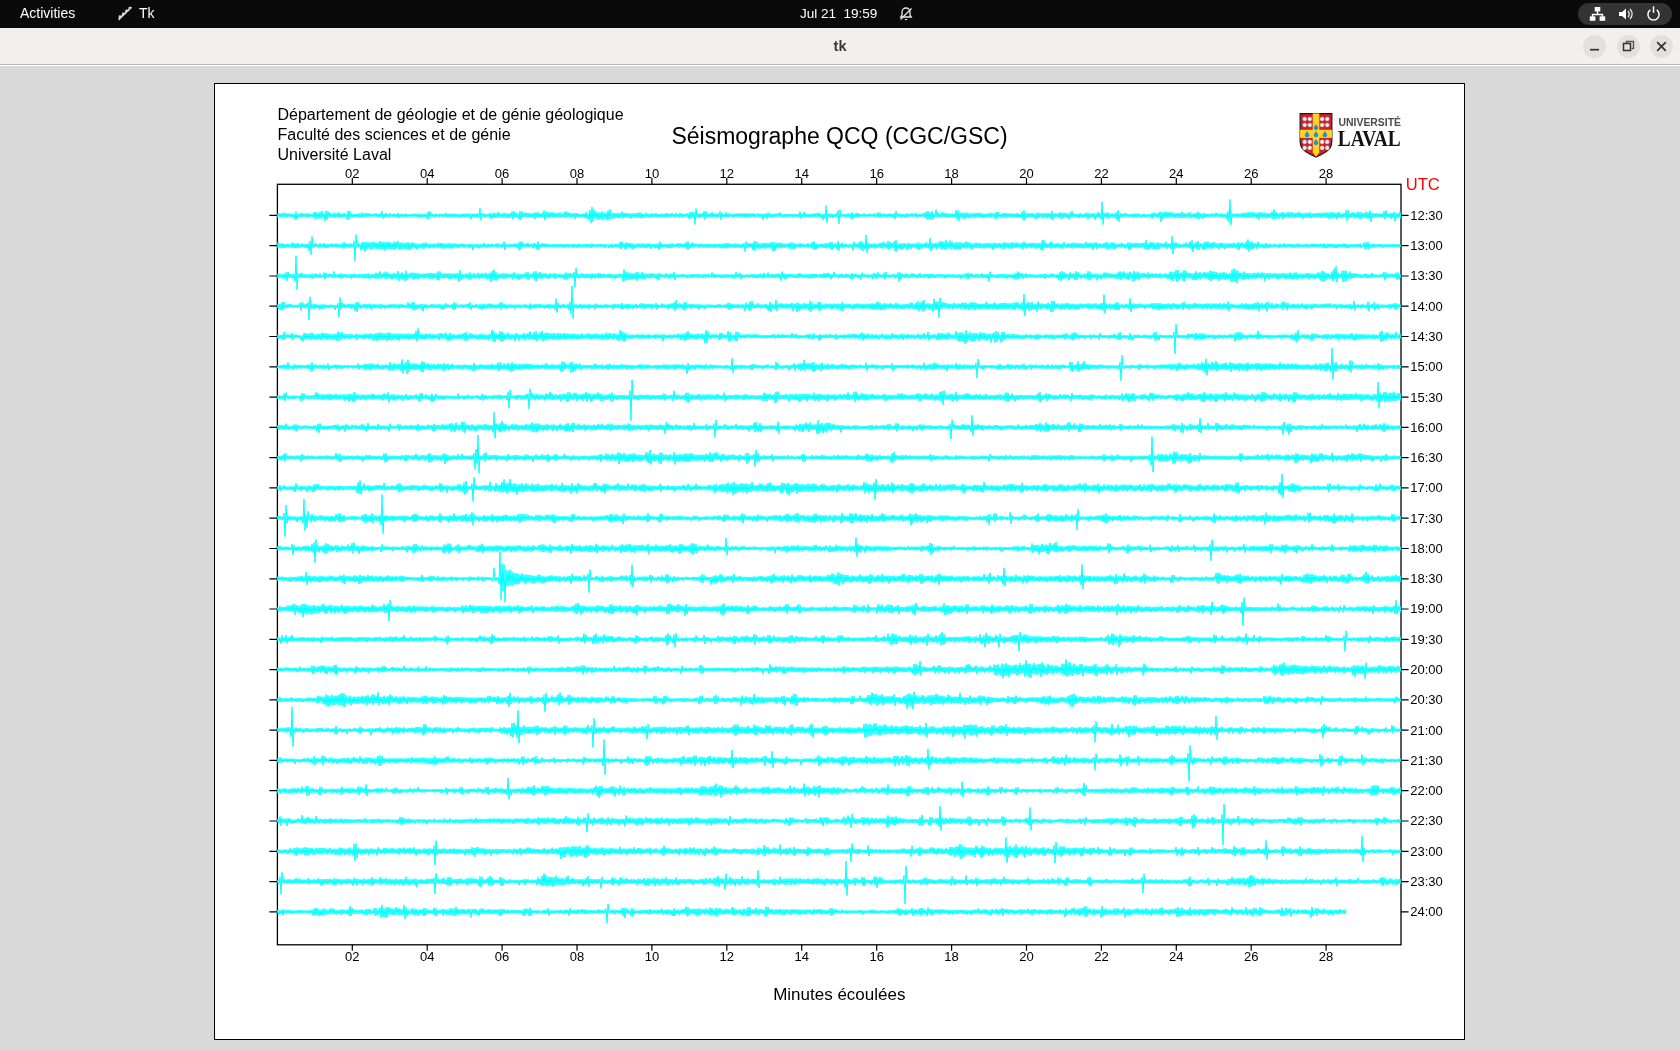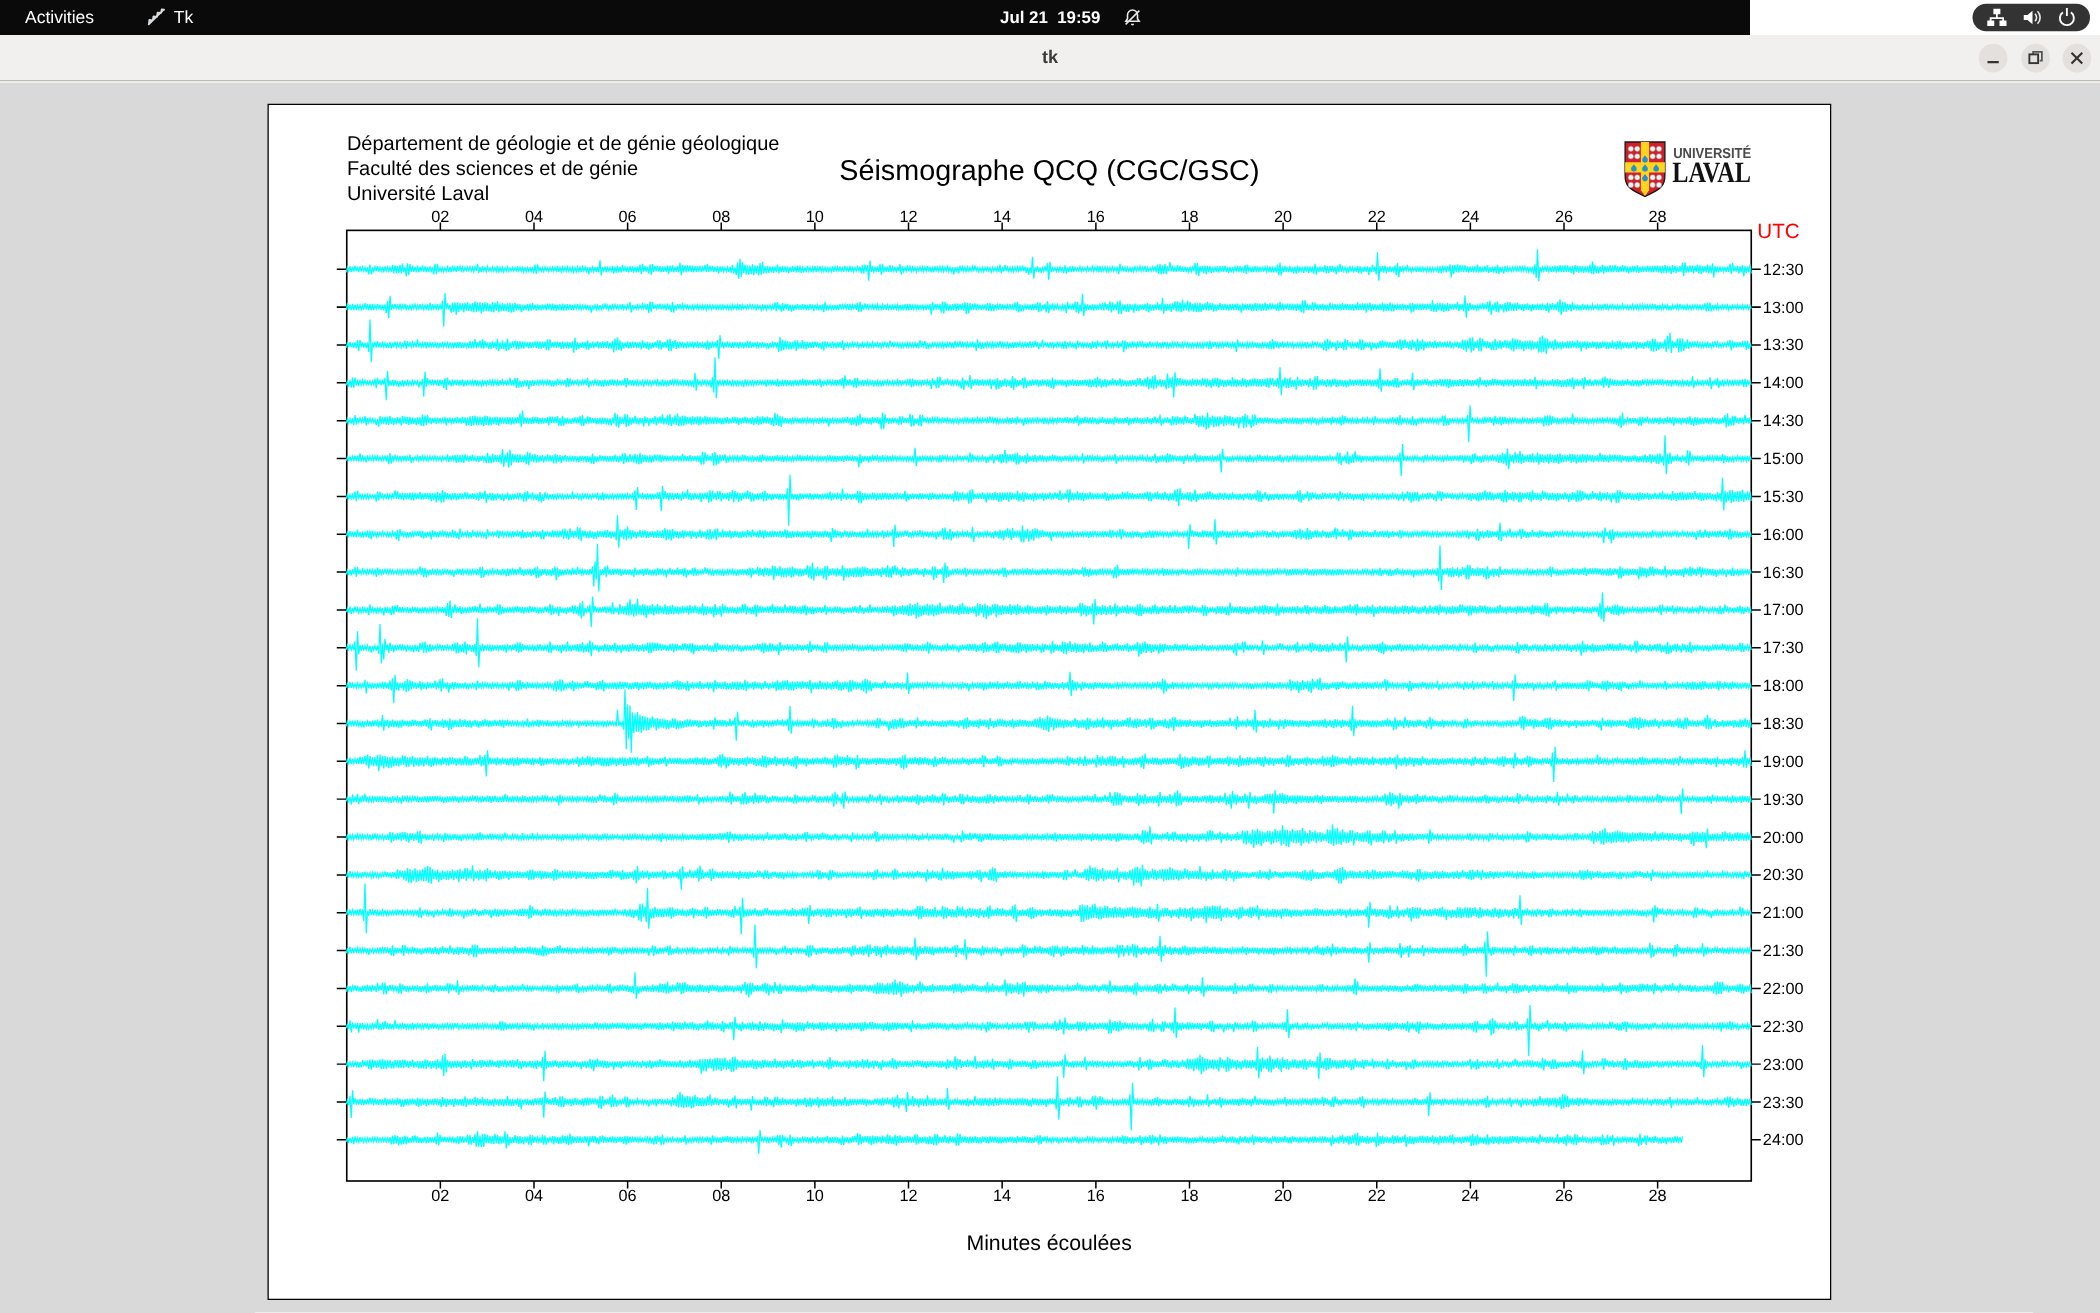--- a/index.html
+++ b/index.html
@@ -1,18 +1,18 @@
 <!DOCTYPE html>
 <html><head><meta charset="utf-8"><title>tk</title><style>
 *{margin:0;padding:0;box-sizing:border-box}
 html,body{width:1680px;height:1050px;overflow:hidden;font-family:"Liberation Sans",sans-serif}
-#topbar{position:absolute;left:0;top:0;width:1400px;height:28px;background:#0a0a0a;color:#fff;font-size:14px}
+#topbar{position:absolute;left:0;top:0;width:1680px;height:28px;background:#0a0a0a;color:#fff;font-size:14px}
 #topbar .act{position:absolute;left:20px;top:5px}
 #topbar .tkapp{position:absolute;left:116px;top:5px}
-#topbar .clock{position:absolute;left:800px;top:6px;font-weight:bold;font-size:13.5px}
+#topbar .clock{position:absolute;left:800px;top:6px;font-weight:normal;font-size:13.5px}
 #titlebar{position:absolute;left:0;top:28px;width:1680px;height:37px;background:#f1f0ee;border-bottom:1px solid #bdbab6}
 #titlebar .t{position:absolute;left:0;width:100%;text-align:center;top:10px;font-weight:bold;font-size:14.5px;color:#3a3a3a}
 .wbtn{position:absolute;top:7px;width:23px;height:23px;border-radius:50%;background:#e3e0dd}
 #content{position:absolute;left:0;top:66px;width:1680px;height:984px;background:#d9d9d9}
 #panel{position:absolute;left:215px;top:84px;width:1249px;height:955px;background:#fff;outline:1.3px solid #000}
 .pill{position:absolute;left:1578px;top:3px;width:94px;height:22px;border-radius:11px;background:#333}
 </style></head><body>
 <div id="content"></div>
 <div id="panel">
     <svg width="1249" height="955" viewBox="0 0 1249 955" xmlns="http://www.w3.org/2000/svg" style="position:absolute;left:0;top:0">

